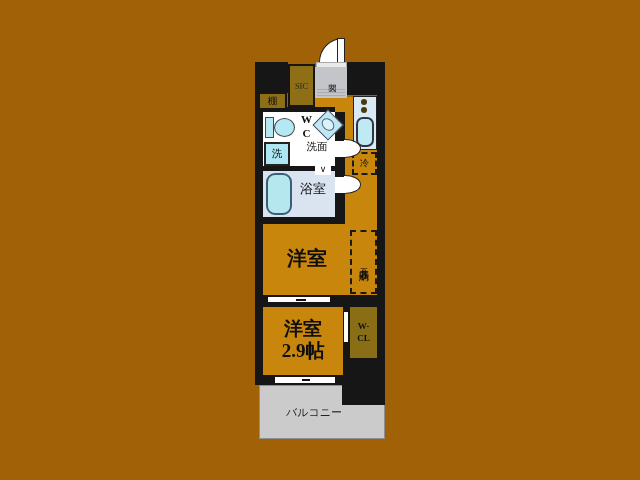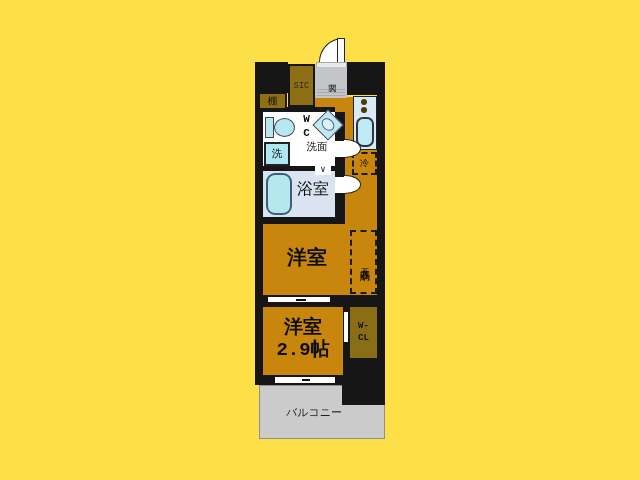--- a/index.html
+++ b/index.html
@@ -1,17 +1,17 @@
 <!DOCTYPE html>
 <html style="--wall: #161616; --floor: #c8860d; --closet: #8e6f15; --wcl: #8a6e15; --bathfloor: #d9e4f0; --fixture: #b5e8f2; --counter: #d8eaf5; --entrance: #c4c5c8; --balcony: #cbcbcb;"><head>
 <meta charset="utf-8">
 <style>
   html,body{margin:0;padding:0;background:#fff;}
-  #canvas{position:relative;width:640px;height:480px;background:#fde047;overflow:hidden;
-          font-family:Liberation Mono, monospace;color:#0e0e0e;}
+  #canvas{position:relative;width:640px;height:480px;background:#a16207;overflow:hidden;
+          font-family:Liberation Serif, serif;color:#0e0e0e;}
   #canvas *{position:absolute;box-sizing:border-box;}
   .wall{background:var(--wall,#161616);}
   .floor{background:var(--floor,#c8860d);}
   .closet{background:var(--closet,#8e6f15);border:2px solid var(--wall,#161616);}
   .lbl{display:flex;align-items:center;justify-content:center;text-align:center;}
   .vtext{writing-mode:vertical-rl;text-orientation:upright;letter-spacing:1px;}
   .fixture{background:var(--fixture,#b5e8f2);}
   .dashedbox{border:2px dashed #1a1a1a;}
   .halfdisc{background:#fff;border:1.2px solid #222;border-left:none;
             border-radius:0 95% 95% 0 / 0 50% 50% 0;}
@@ -62,21 +62,21 @@
     <span style="position:static;display:block;">C</span>
   </div>
   <div class="fixture" style="left:317px;top:114px;width:22px;height:22px;border:1.5px solid #445;transform:rotate(45deg);background:#bfe8f4;"></div>
   <div style="left:321px;top:119px;width:14px;height:11px;border:1px solid #567;border-radius:50%;background:#dcf2fa;transform:rotate(45deg);"></div>
   <div class="lbl" style="left:299px;top:140px;width:36px;height:13px;font-size:10.5px;">洗面</div>
   <div class="lbl" style="left:264px;top:142px;width:26px;height:24px;background:#aee6f2;border:2px solid #222;">
     <span style="position:static;font-size:10.5px;">洗</span>
   </div>
 
   <div style="left:266px;top:173px;width:26px;height:42px;background:#b5e8ee;border:2px solid #3a5e78;border-radius:9px;"></div>
-  <div class="lbl" style="left:294px;top:182px;width:38px;height:14px;font-size:16px;text-align:right;">浴室</div>
+  <div class="lbl" style="left:294px;top:182px;width:38px;height:14px;font-size:13px;text-align:right;">浴室</div>
   <div class="lbl" style="left:315px;top:163px;width:16px;height:12px;background:#fff;font-size:9px;">∨</div>
 
   <div style="left:353px;top:96px;width:24px;height:54px;background:var(--counter);border:1px solid #222;"></div>
   <div style="left:361px;top:99px;width:6px;height:6px;border-radius:50%;background:#4a3a0c;"></div>
   <div style="left:361px;top:107px;width:6px;height:6px;border-radius:50%;background:#4a3a0c;"></div>
   <div style="left:356px;top:117px;width:18px;height:30px;background:#bfeaf4;border:2px solid #334;border-radius:7px;"></div>
   <div class="dashedbox lbl" style="left:352px;top:152px;width:25px;height:23px;">
     <span style="position:static;font-size:9px;">冷</span>
   </div>
 

